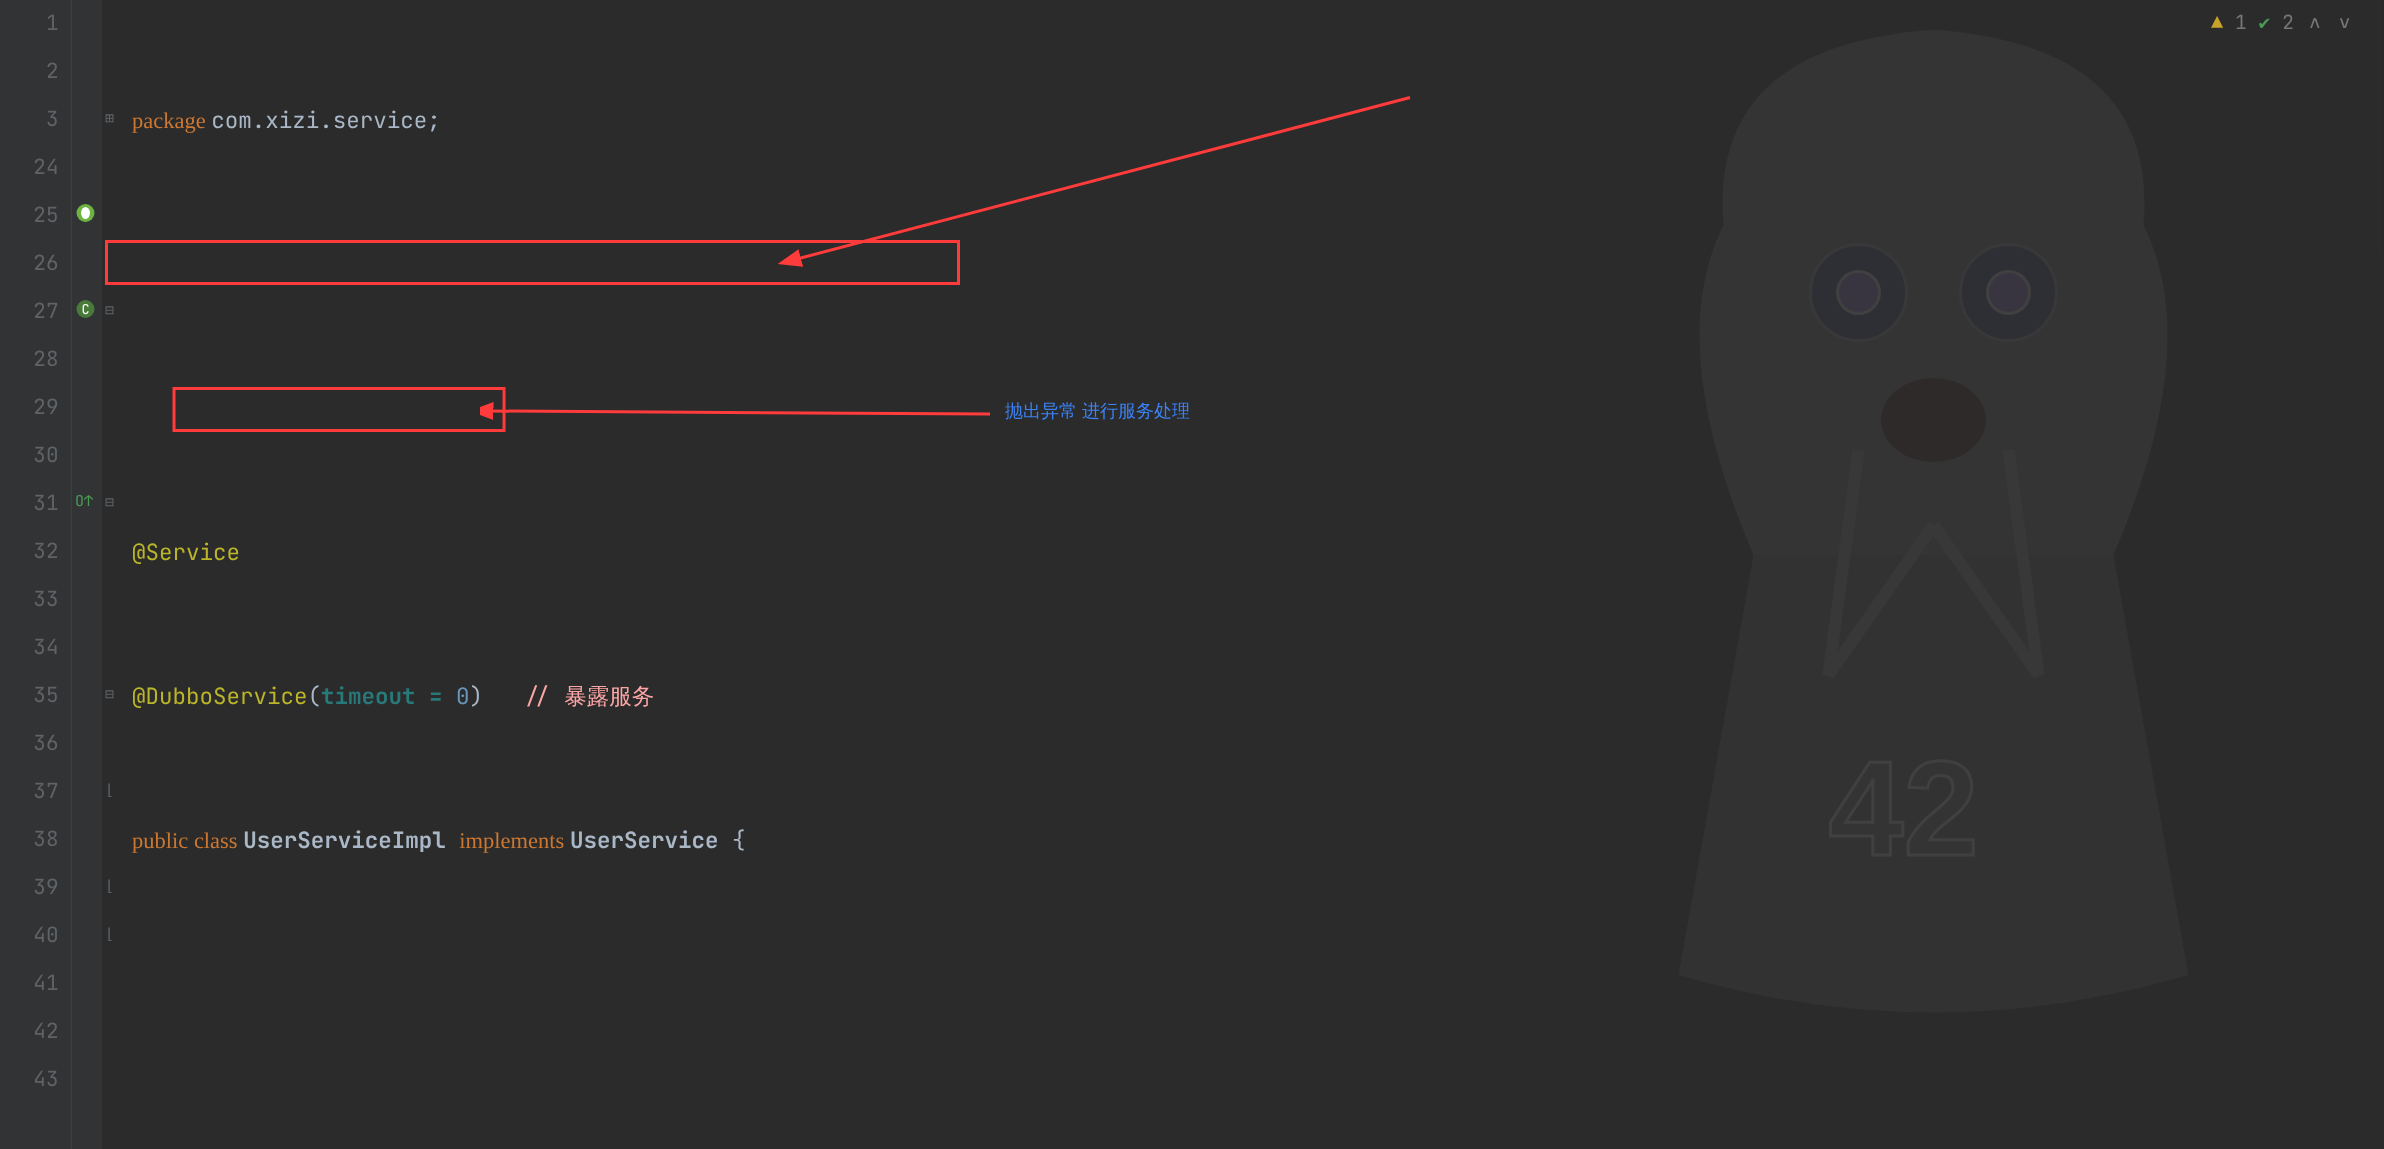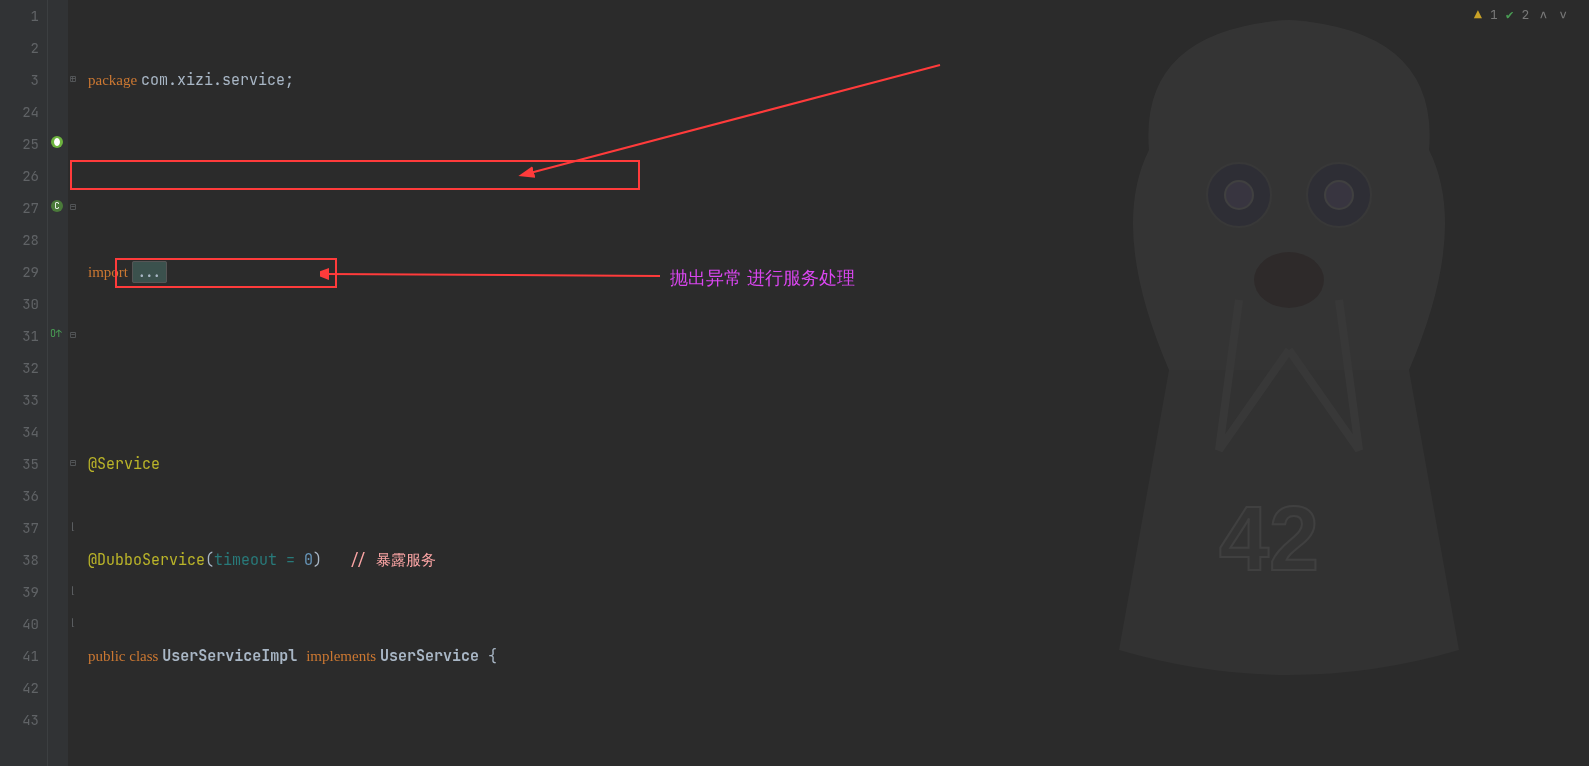--- a/index.html
+++ b/index.html
@@ -67,21 +67,21 @@
   }
   .code-line {
     height: 32px;
     position: relative;
   }
   .kw { color: #cc7832; font-family: Liberation Serif, serif; }
   .annotation { color: #bbb529; text-align: right; }
   .comment { color: #fca5a5; }
   .classname { color: #a9b7c6; font-weight: bold; }
   .number { color: #6897bb; }
-  .teal { color: #287a7a; }
+  .teal { color: #287a7a; font-weight: bold; }
   .fold-marker {
     background: #3b514d;
     border: 1px solid #555;
     padding: 0 3px;
     border-radius: 2px;
     color: #a9b7c6;
     cursor: pointer;
   }
   .red-box {
     position: absolute;
@@ -89,22 +89,22 @@
     z-index: 5;
     pointer-events: none;
   }
   .red-arrow {
     position: absolute;
     z-index: 6;
     pointer-events: none;
   }
   .red-label {
     position: absolute;
-    color: #d946ef;
-    font-size: 18px;
+    color: #3b82f6;
+    font-size: 12px;
     font-family: 'Microsoft YaHei', sans-serif;
     z-index: 6;
   }
   .inspection-bar {
     position: absolute;
     top: 6px;
     right: 20px;
     z-index: 10;
     display: flex;
     align-items: center;
@@ -197,21 +197,20 @@
     <div class="fold-mark" style="top:328px;">⊟</div>
     <div class="fold-mark" style="top:456px;">⊟</div>
     <div class="fold-mark" style="top:520px;">⌊</div>
     <div class="fold-mark" style="top:584px;">⌊</div>
     <div class="fold-mark" style="top:616px;">⌊</div>
   </div>
 
   <div class="code-area">
     <div class="code-line"><span class="kw">package </span><span>com.xizi.service</span>;</div>
     <div class="code-line"></div>
-    <div class="code-line"><span class="kw">import </span><span class="fold-marker">...</span></div>
     <div class="code-line"></div>
     <div class="code-line"><span class="annotation">@Service</span></div>
     <div class="code-line"><span class="annotation">@DubboService</span><span>(</span><span class="teal">timeout = </span><span class="number">0</span><span>)</span>   <span class="comment">// 暴露服务</span></div>
     <div class="code-line"><span class="kw">public </span><span class="kw">class </span><span class="classname">UserServiceImpl </span><span class="kw">implements </span><span class="classname">UserService </span>{</div>
     <div class="code-line"></div>
     
     
     
     
     

